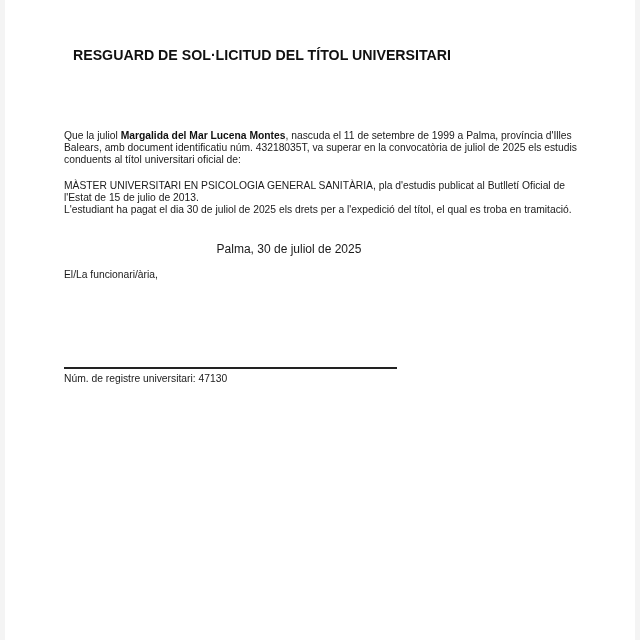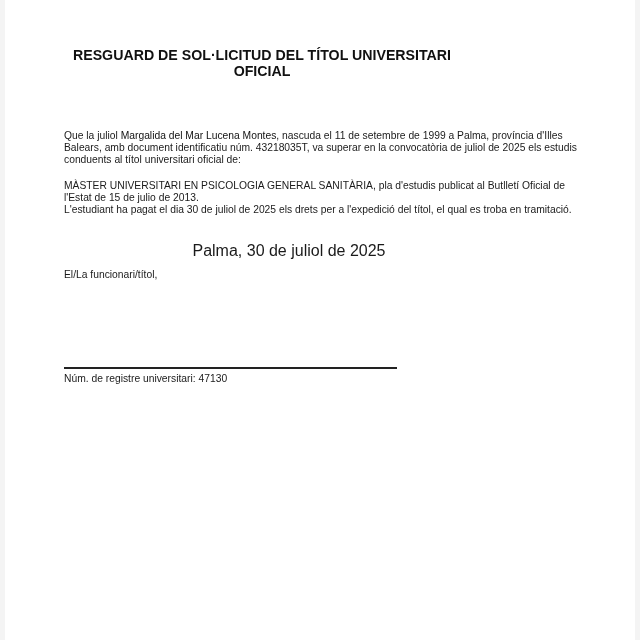--- a/index.html
+++ b/index.html
@@ -18,41 +18,40 @@
     text-align: center; font-weight: bold; font-size: 14.2px; line-height: 16px;
     color: #111;
   }
   .text {
     position: absolute; left: 64px; width: 520px;
     font-size: 10.3px; line-height: 12px; color: #1a1a1a;
   }
   .p1 { top: 130px; }
   .p2 { top: 180px; }
   .p3 { top: 204px; }
-  .place-date { position: absolute; left: 0; width: 578px; top: 242px; text-align: center; font-size: 16px; color: #1a1a1a; }
+  .place-date { position: absolute; left: 0; width: 578px; top: 242px; text-align: center; font-size: 12px; color: #1a1a1a; }
   .official { top: 269px; }
   .sig-line { position: absolute; left: 64px; top: 367px; width: 333px; height: 1.5px; background: #222; }
   .registry { top: 373px; }
-  b { font-weight: normal; color: #111; }
+  b { font-weight: bold; color: #111; }
 </style>
 </head>
 <body>
 
 <div class="page"></div>
 
 <div class="title">
   <div>RESGUARD DE SOL·LICITUD DEL TÍTOL UNIVERSITARI</div>
-  <div>OFICIAL</div>
 </div>
 
 <div class="text p1"><span>Que la juliol </span><b>Margalida del Mar Lucena Montes</b><span>, nascuda el 11 de setembre de 1999 a Palma, província d'Illes Balears, amb document identificatiu núm. 43218035T, va superar en la convocatòria de juliol de 2025 els estudis conduents al títol universitari oficial de:</span></div>
 
 <div class="text p2">MÀSTER UNIVERSITARI EN PSICOLOGIA GENERAL SANITÀRIA, pla d'estudis publicat al Butlletí Oficial de l'Estat de 15 de julio de 2013.</div>
 
 <div class="text p3">L'estudiant ha pagat el dia 30 de juliol de 2025 els drets per a l'expedició del títol, el qual es troba en tramitació.</div>
 
 <div class="place-date">Palma, 30 de juliol de 2025</div>
 
-<div class="text official">El/La funcionari/títol,</div>
+<div class="text official">El/La funcionari/ària,</div>
 
 <div class="sig-line"></div>
 
 <div class="text registry">Núm. de registre universitari: 47130</div>
 
 </body></html>

